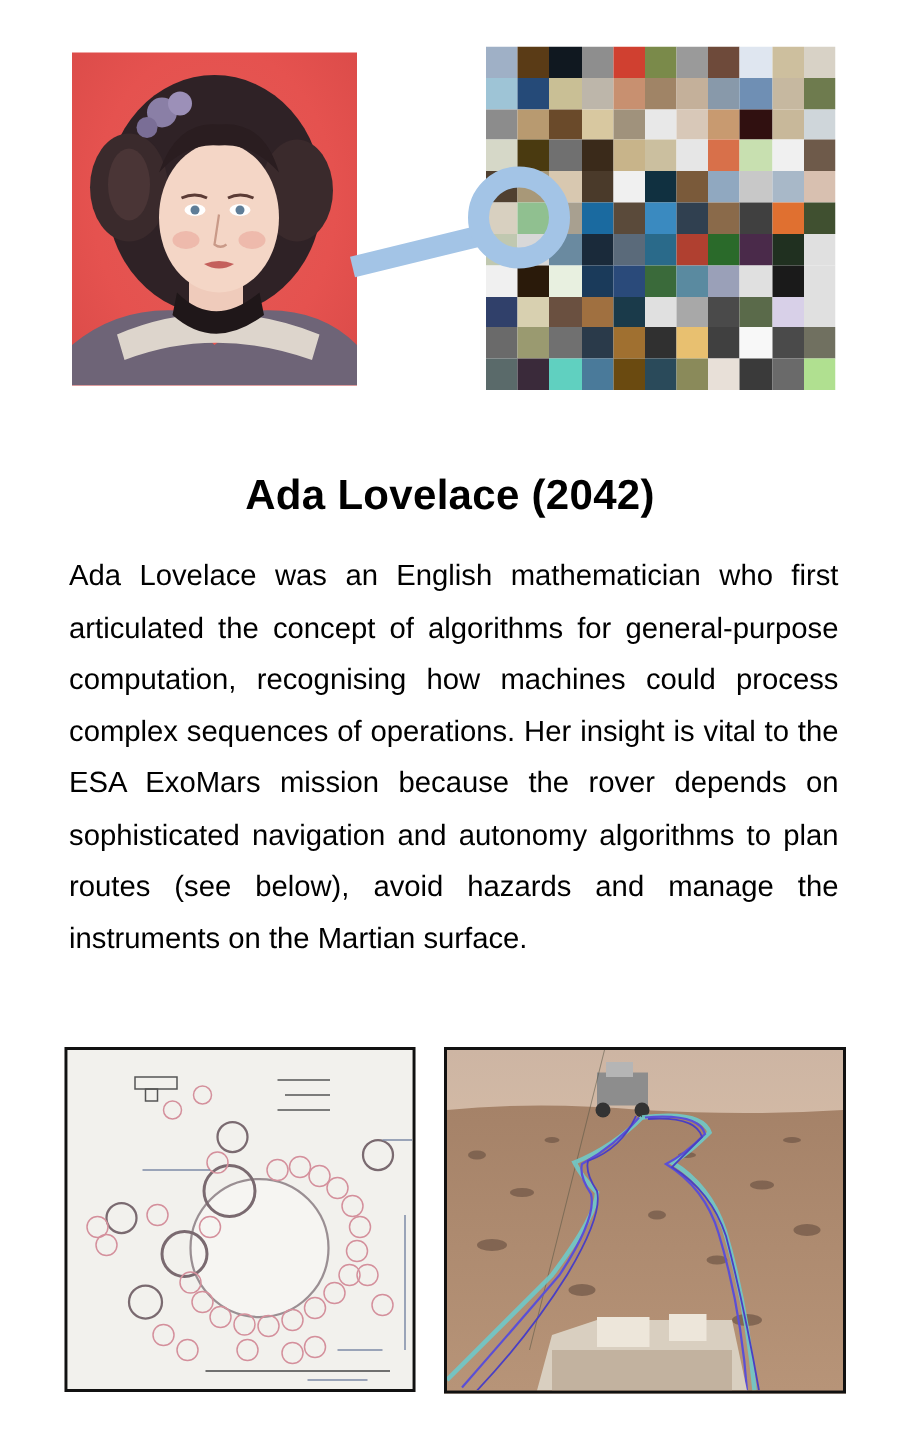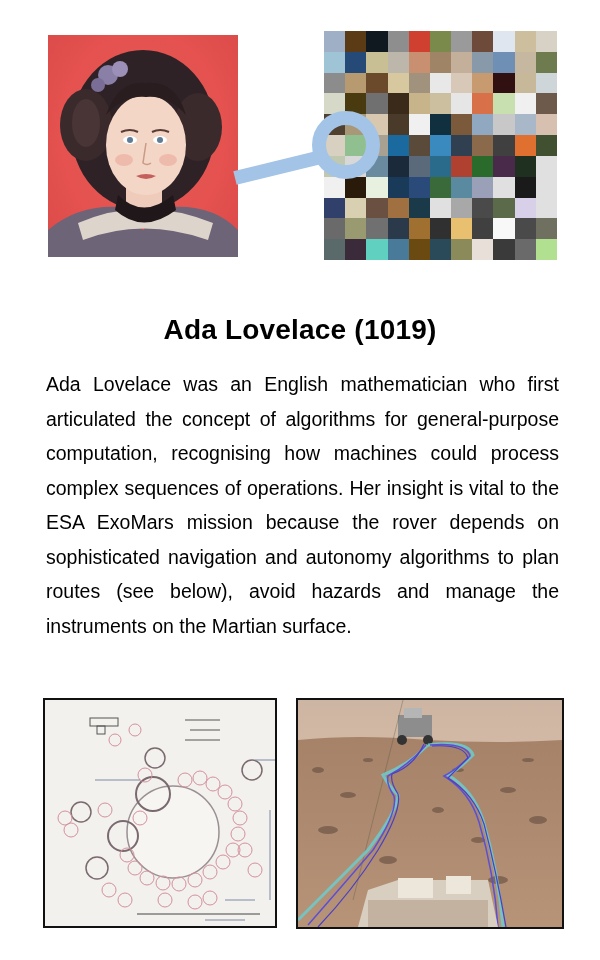--- a/index.html
+++ b/index.html
@@ -240,21 +240,21 @@
     <div class="tile" style="background: rgb(58, 58, 58);"></div>
     <div class="tile" style="background: rgb(106, 106, 106);"></div>
     <div class="tile" style="background: rgb(176, 224, 144);"></div>
   </div>
 
 <svg id="magnifier" class="abs" viewBox="0 0 160 90">
   <line x1="10" y1="73" x2="92" y2="53" stroke="#a3c4e6" stroke-width="14" stroke-linecap="butt"></line>
   <circle cx="121" cy="40" r="27" fill="none" stroke="#a3c4e6" stroke-width="14"></circle>
 </svg>
 
-<div id="title" class="abs">Ada Lovelace (1019)</div>
+<div id="title" class="abs">Ada Lovelace (2042)</div>
 
 <div id="body-text" class="abs">Ada Lovelace was an English mathematician who first articulated the concept of algorithms for general-purpose computation, recognising how machines could process complex sequences of operations. Her insight is vital to the ESA ExoMars mission because the rover depends on sophisticated navigation and autonomy algorithms to plan routes (see below), avoid hazards and manage the instruments on the Martian surface.</div>
 
 <div id="engine-diagram" class="abs framed">
   <svg width="230" height="226" viewBox="0 0 230 226">
     <rect width="230" height="226" fill="#f2f1ed"></rect>
 
     <circle cx="128" cy="132" r="46" fill="#f6f5f2" stroke="#9a8f93" stroke-width="1.5"></circle>
 
     <circle cx="108" cy="94" r="17" fill="none" stroke="#7a6a70" stroke-width="2"></circle>

